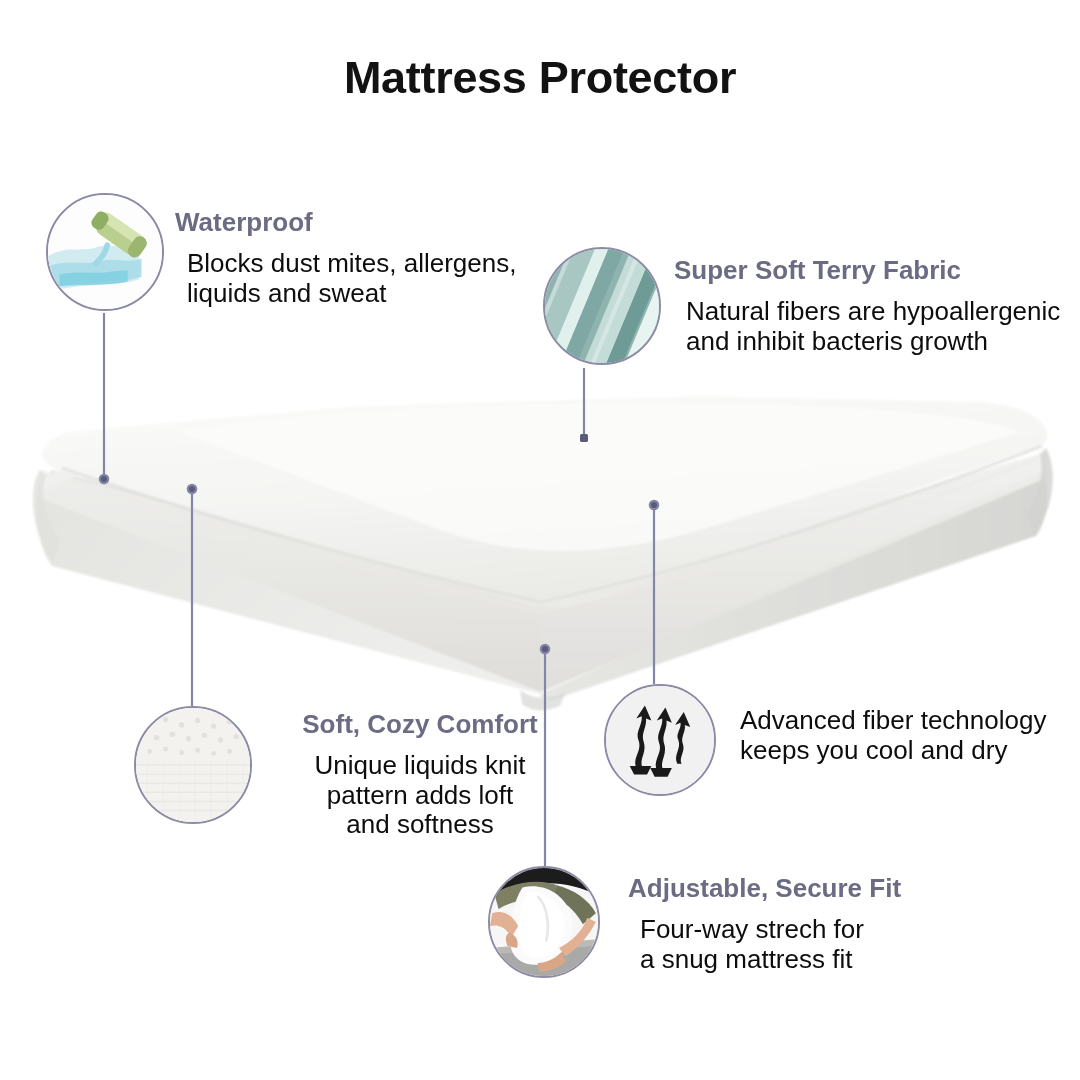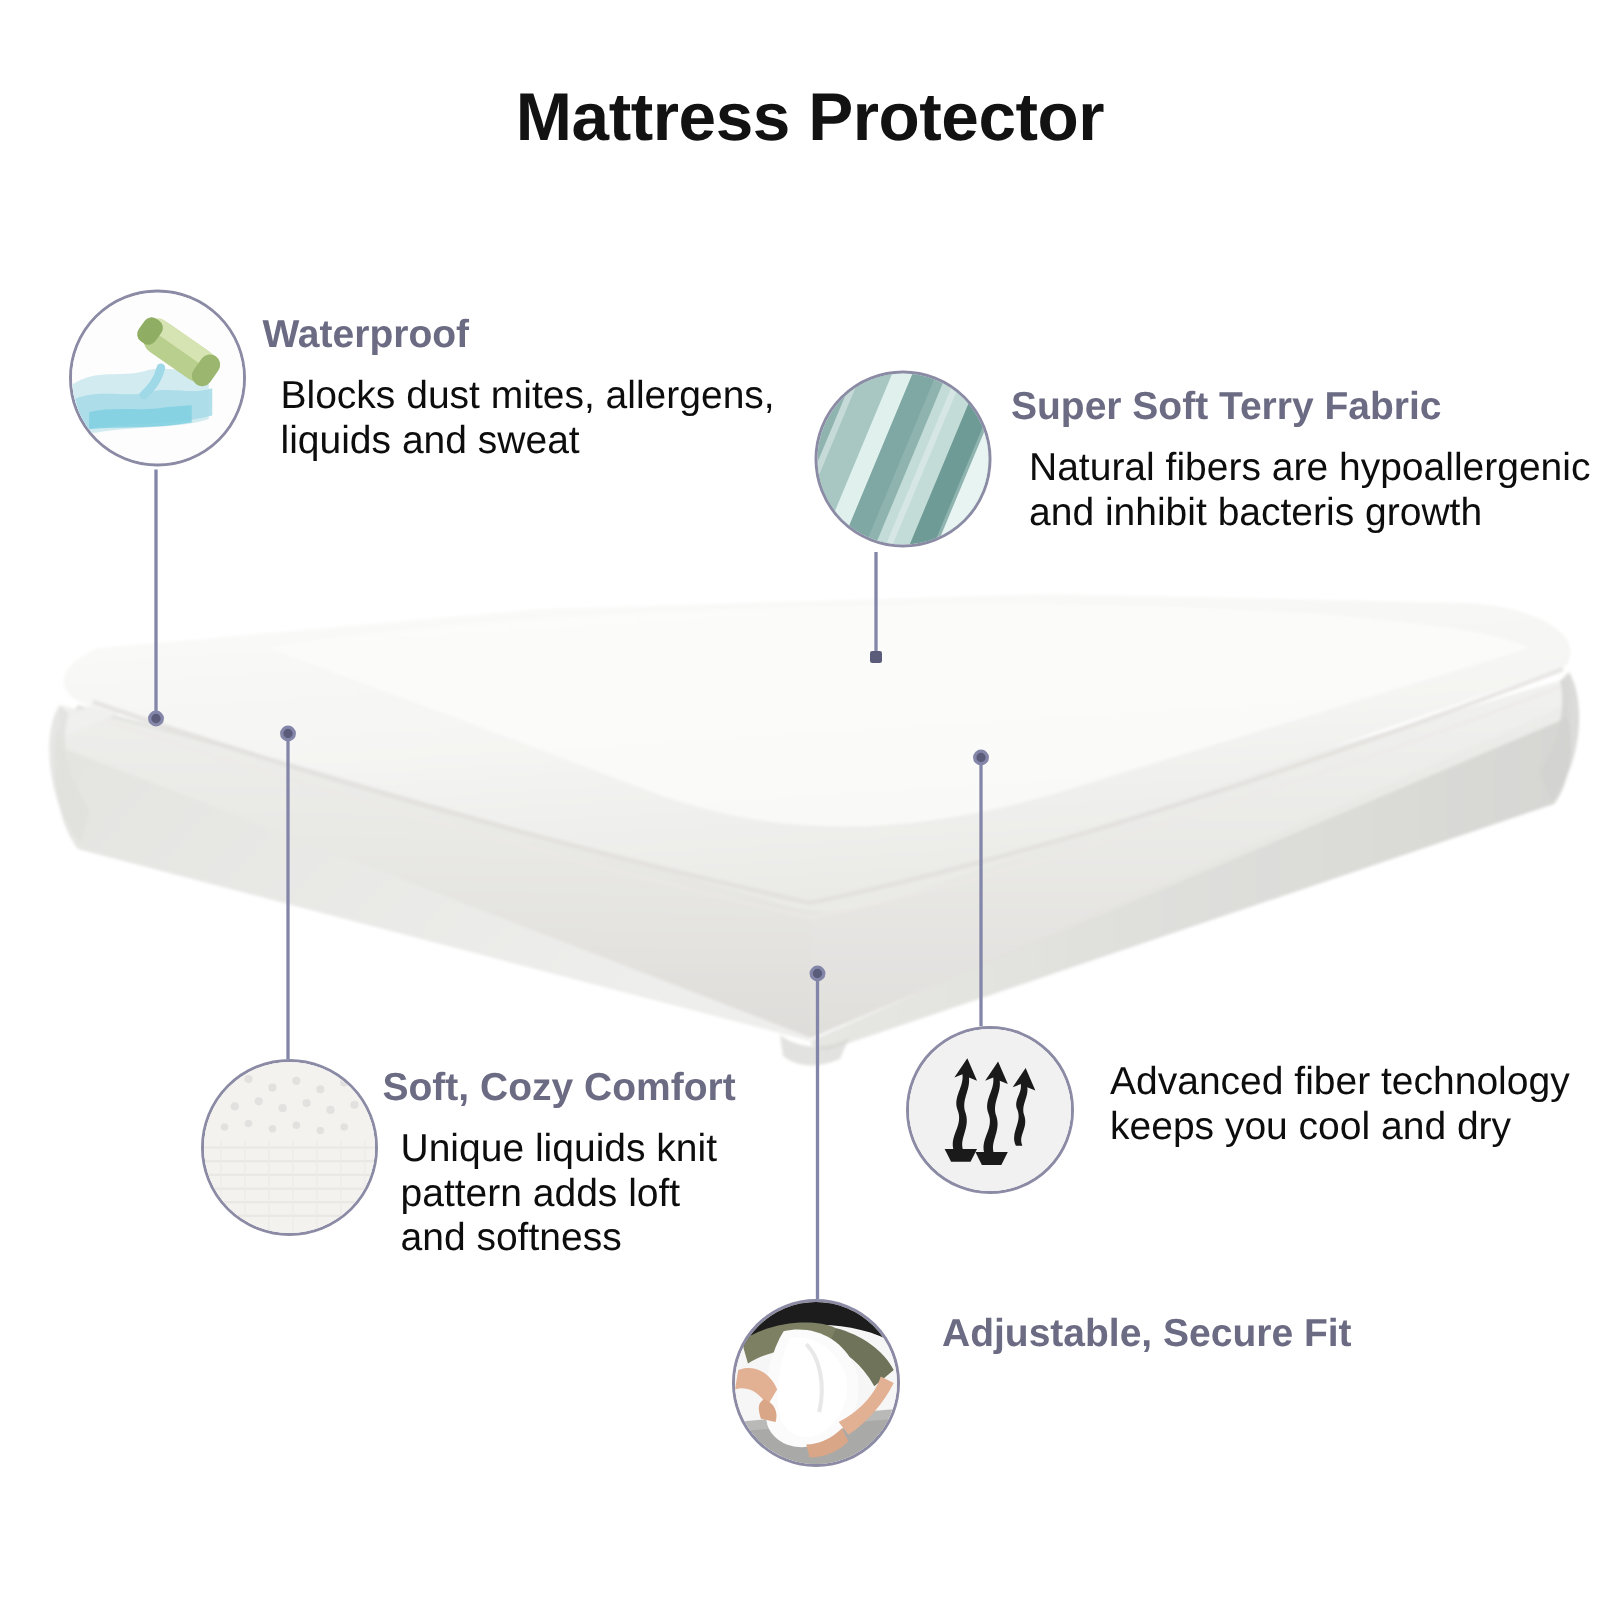--- a/index.html
+++ b/index.html
@@ -248,21 +248,21 @@
         <path d="M40 100 L 90 -20 L 94 -20 L 44 100 Z" fill="#ffffff" opacity="0.3"></path>
       </svg>
     </div>
     <div class="text-block" style="left:658px; top:256px; width:420px;">
       <p class="f-title">Super Soft Terry Fabric</p>
       <p class="f-desc">Natural fibers are hypoallergenic
 and inhibit bacteris growth</p>
     </div>
   </div>
 
-  <div class="feature" style="left:0; top:0; width:928px; height:1080px;">
+  <div class="feature" style="left:0; top:0; width:928px; height:1080px;text-align:center;">
     <div class="icon-circle" style="left:134px; top:706px; width:118px; height:118px;">
       <svg class="icon-art" viewBox="0 0 100 100" aria-hidden="true">
         <rect width="100" height="100" fill="#efeeec"></rect>
         <g fill="#ffffff" opacity="0.9">
           <rect x="0" y="0" width="100" height="100" fill="#f3f2f0"></rect>
         </g>
         <g fill="#e0dfdc" opacity="0.85">
           <circle cx="12" cy="14" r="2.4"></circle>
             <circle cx="26" cy="10" r="2.4"></circle>
           <circle cx="40" cy="15" r="2.4"></circle>
@@ -359,16 +359,18 @@
 
         <path d="M2 42 C 12 38, 22 44, 26 54 L 20 64 C 14 54, 6 52, 0 54 Z" fill="#e2b093"></path>
         <path d="M18 60 C 24 62, 27 68, 25 74 L 16 72 C 14 66, 14 62, 18 60 Z" fill="#d9a688"></path>
 
         <path d="M98 50 C 92 62, 82 74, 70 82 L 64 74 C 76 68, 86 58, 90 46 Z" fill="#e2b093"></path>
         <path d="M66 78 C 60 84, 52 88, 44 88 L 46 96 C 56 96, 64 92, 70 86 Z" fill="#d9a688"></path>
       </svg>
     </div>
     <div class="text-block" style="left:628px; top:874px; width:380px;">
       <p class="f-title">Adjustable, Secure Fit</p>
+      <p class="f-desc">Four-way strech for
+a snug mattress fit</p>
     </div>
   </div>
 
 </div>
 
 </body></html>

